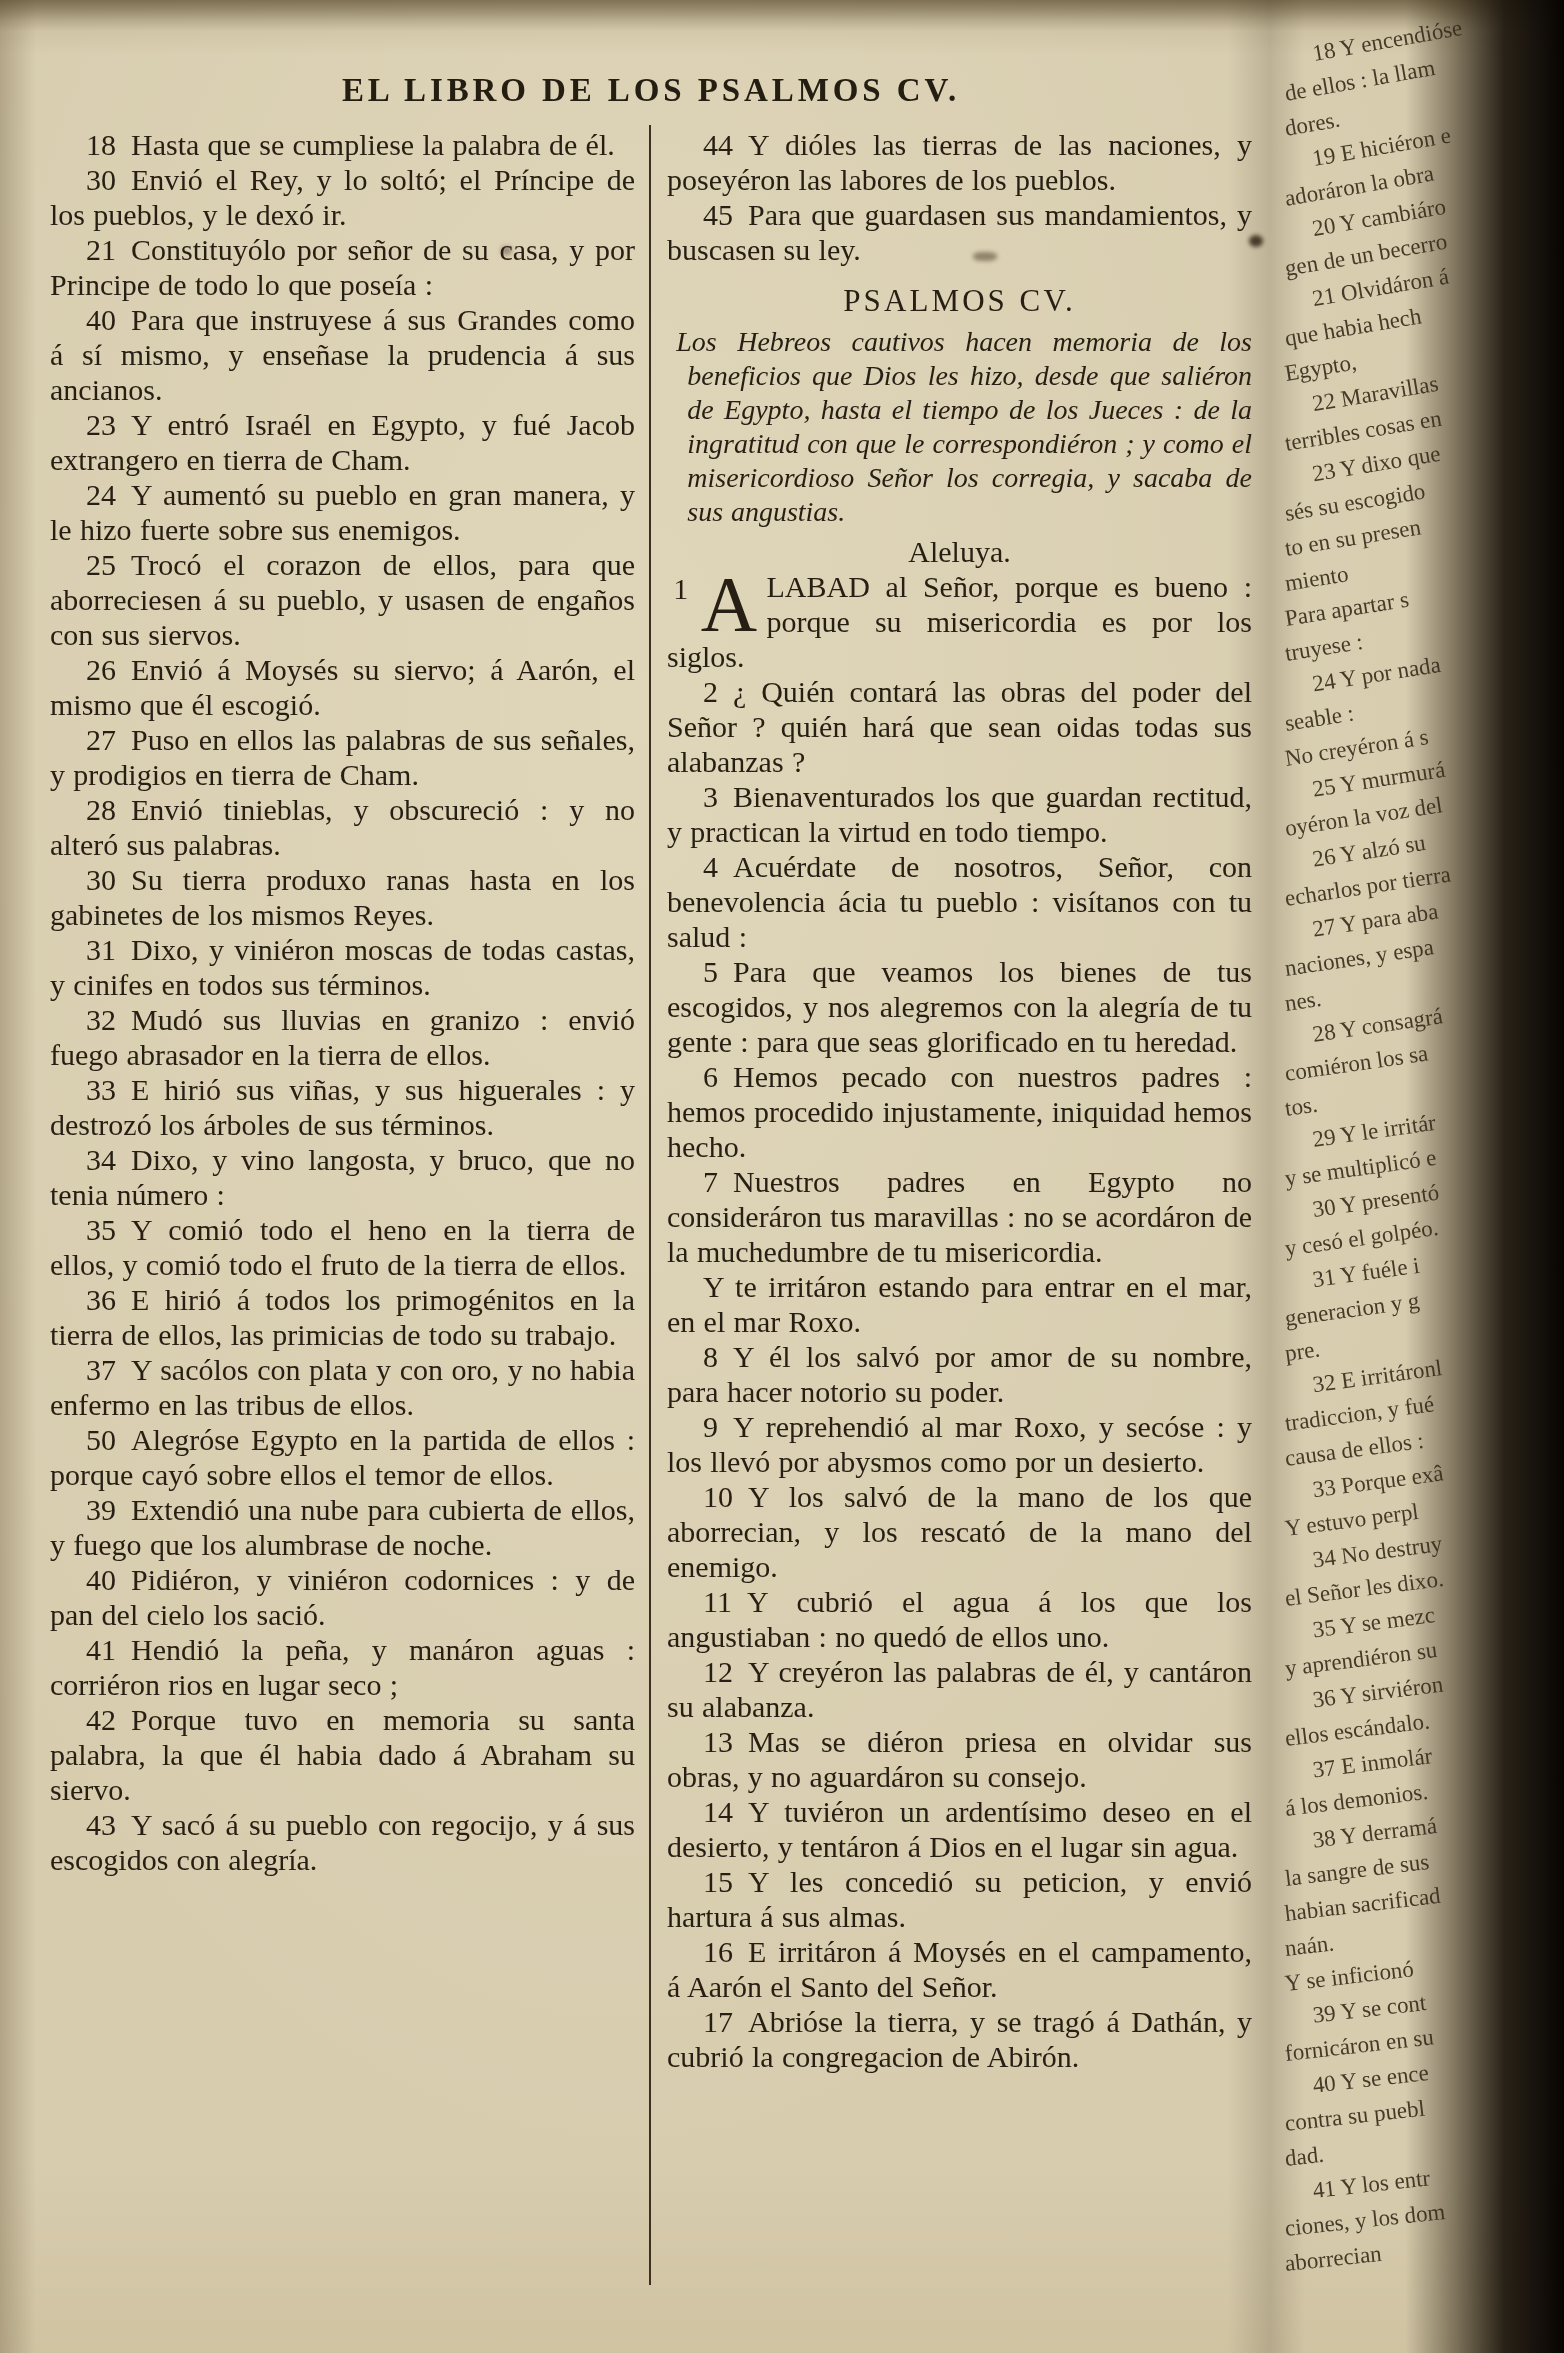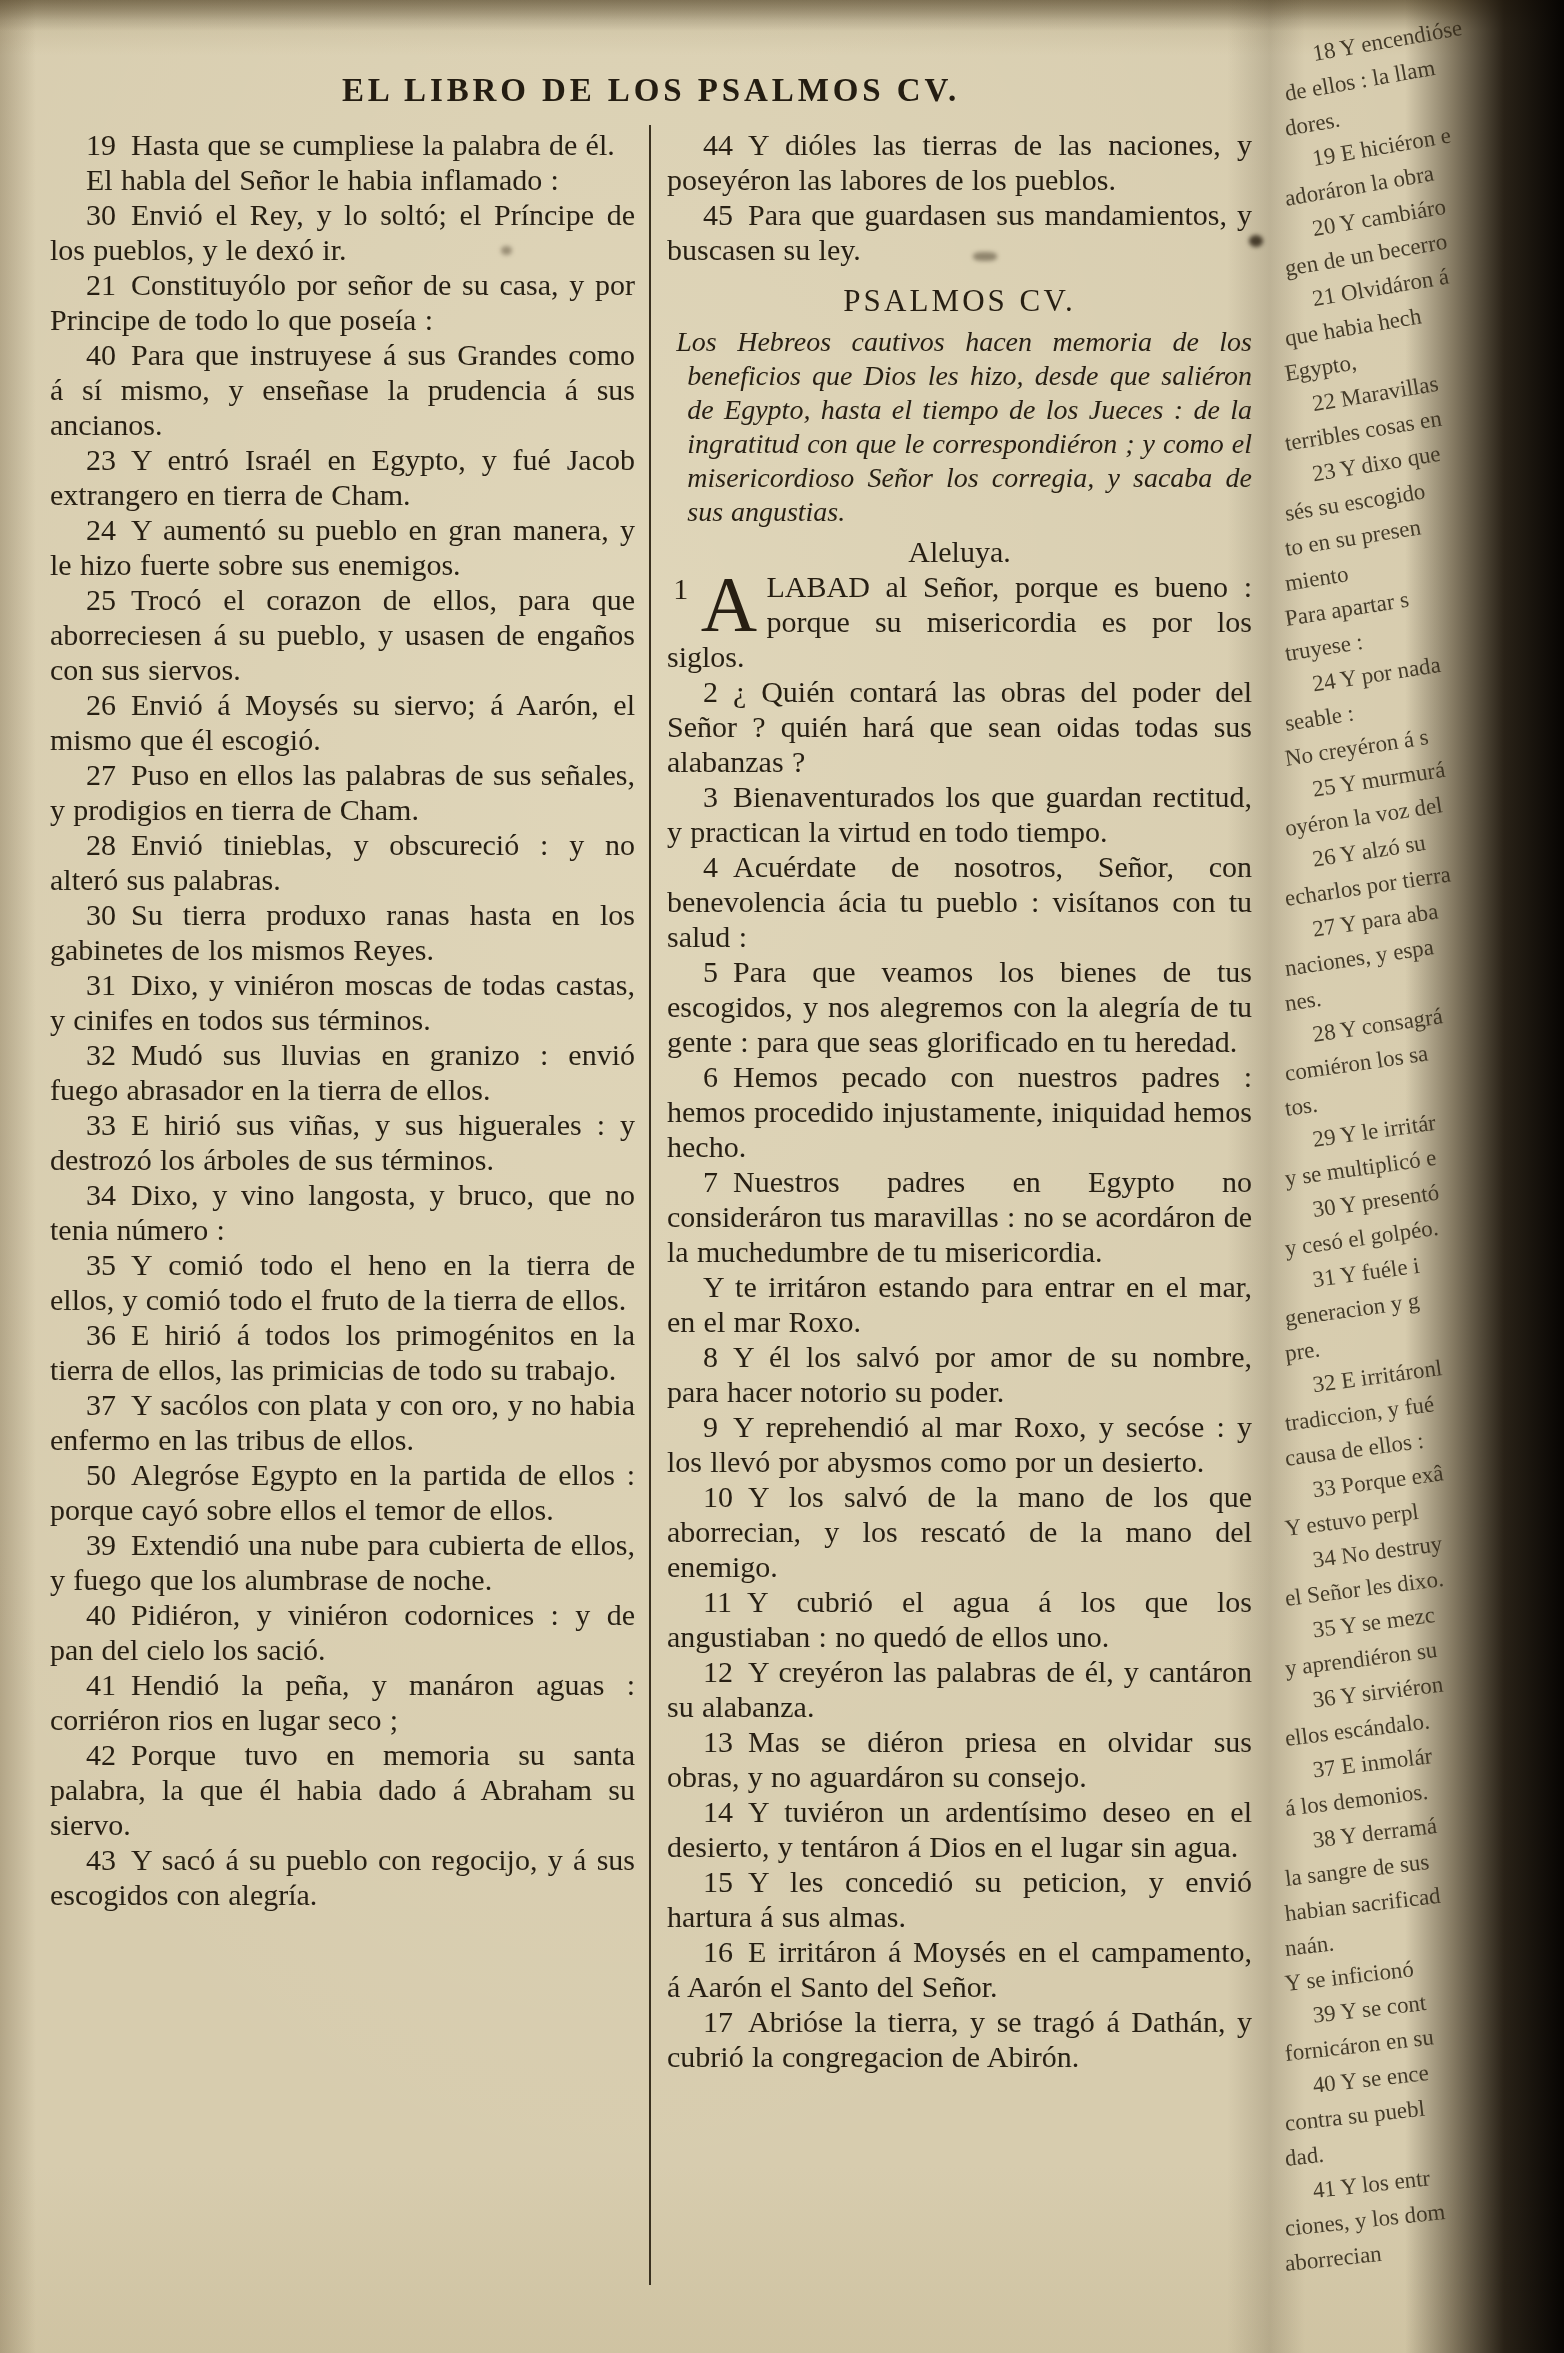--- a/index.html
+++ b/index.html
@@ -76,22 +76,21 @@
 </style>
 </head>
 <body>
 
 <div class="paper">
   <div class="top-shade"></div>
 
   <h1 class="header">EL LIBRO DE LOS PSALMOS CV.</h1>
 
   <div class="col col-left" id="left-col">
-      <p class="verse">19 Hasta que se cumpliese la palabra de él.</p>
-      <p class="verse">El habla del Señor le habia inflamado :</p>
+      <p class="verse">18 Hasta que se cumpliese la palabra de él.</p>
       <p class="verse">30 Envió el Rey, y lo soltó; el Príncipe de los pueblos, y le dexó ir.</p>
       <p class="verse">21 Constituyólo por señor de su casa, y por Principe de todo lo que poseía :</p>
       <p class="verse">40 Para que instruyese á sus Grandes como á sí mismo, y enseñase la prudencia á sus ancianos.</p>
       <p class="verse">23 Y entró Israél en Egypto, y fué Jacob extrangero en tierra de Cham.</p>
       <p class="verse">24 Y aumentó su pueblo en gran manera, y le hizo fuerte sobre sus enemigos.</p>
       <p class="verse">25 Trocó el corazon de ellos, para que aborreciesen á su pueblo, y usasen de engaños con sus siervos.</p>
       <p class="verse">26 Envió á Moysés su siervo; á Aarón, el mismo que él escogió.</p>
       <p class="verse">27 Puso en ellos las palabras de sus señales, y prodigios en tierra de Cham.</p>
       <p class="verse">28 Envió tinieblas, y obscureció : y no alteró sus palabras.</p>
       <p class="verse">30 Su tierra produxo ranas hasta en los gabinetes de los mismos Reyes.</p>

